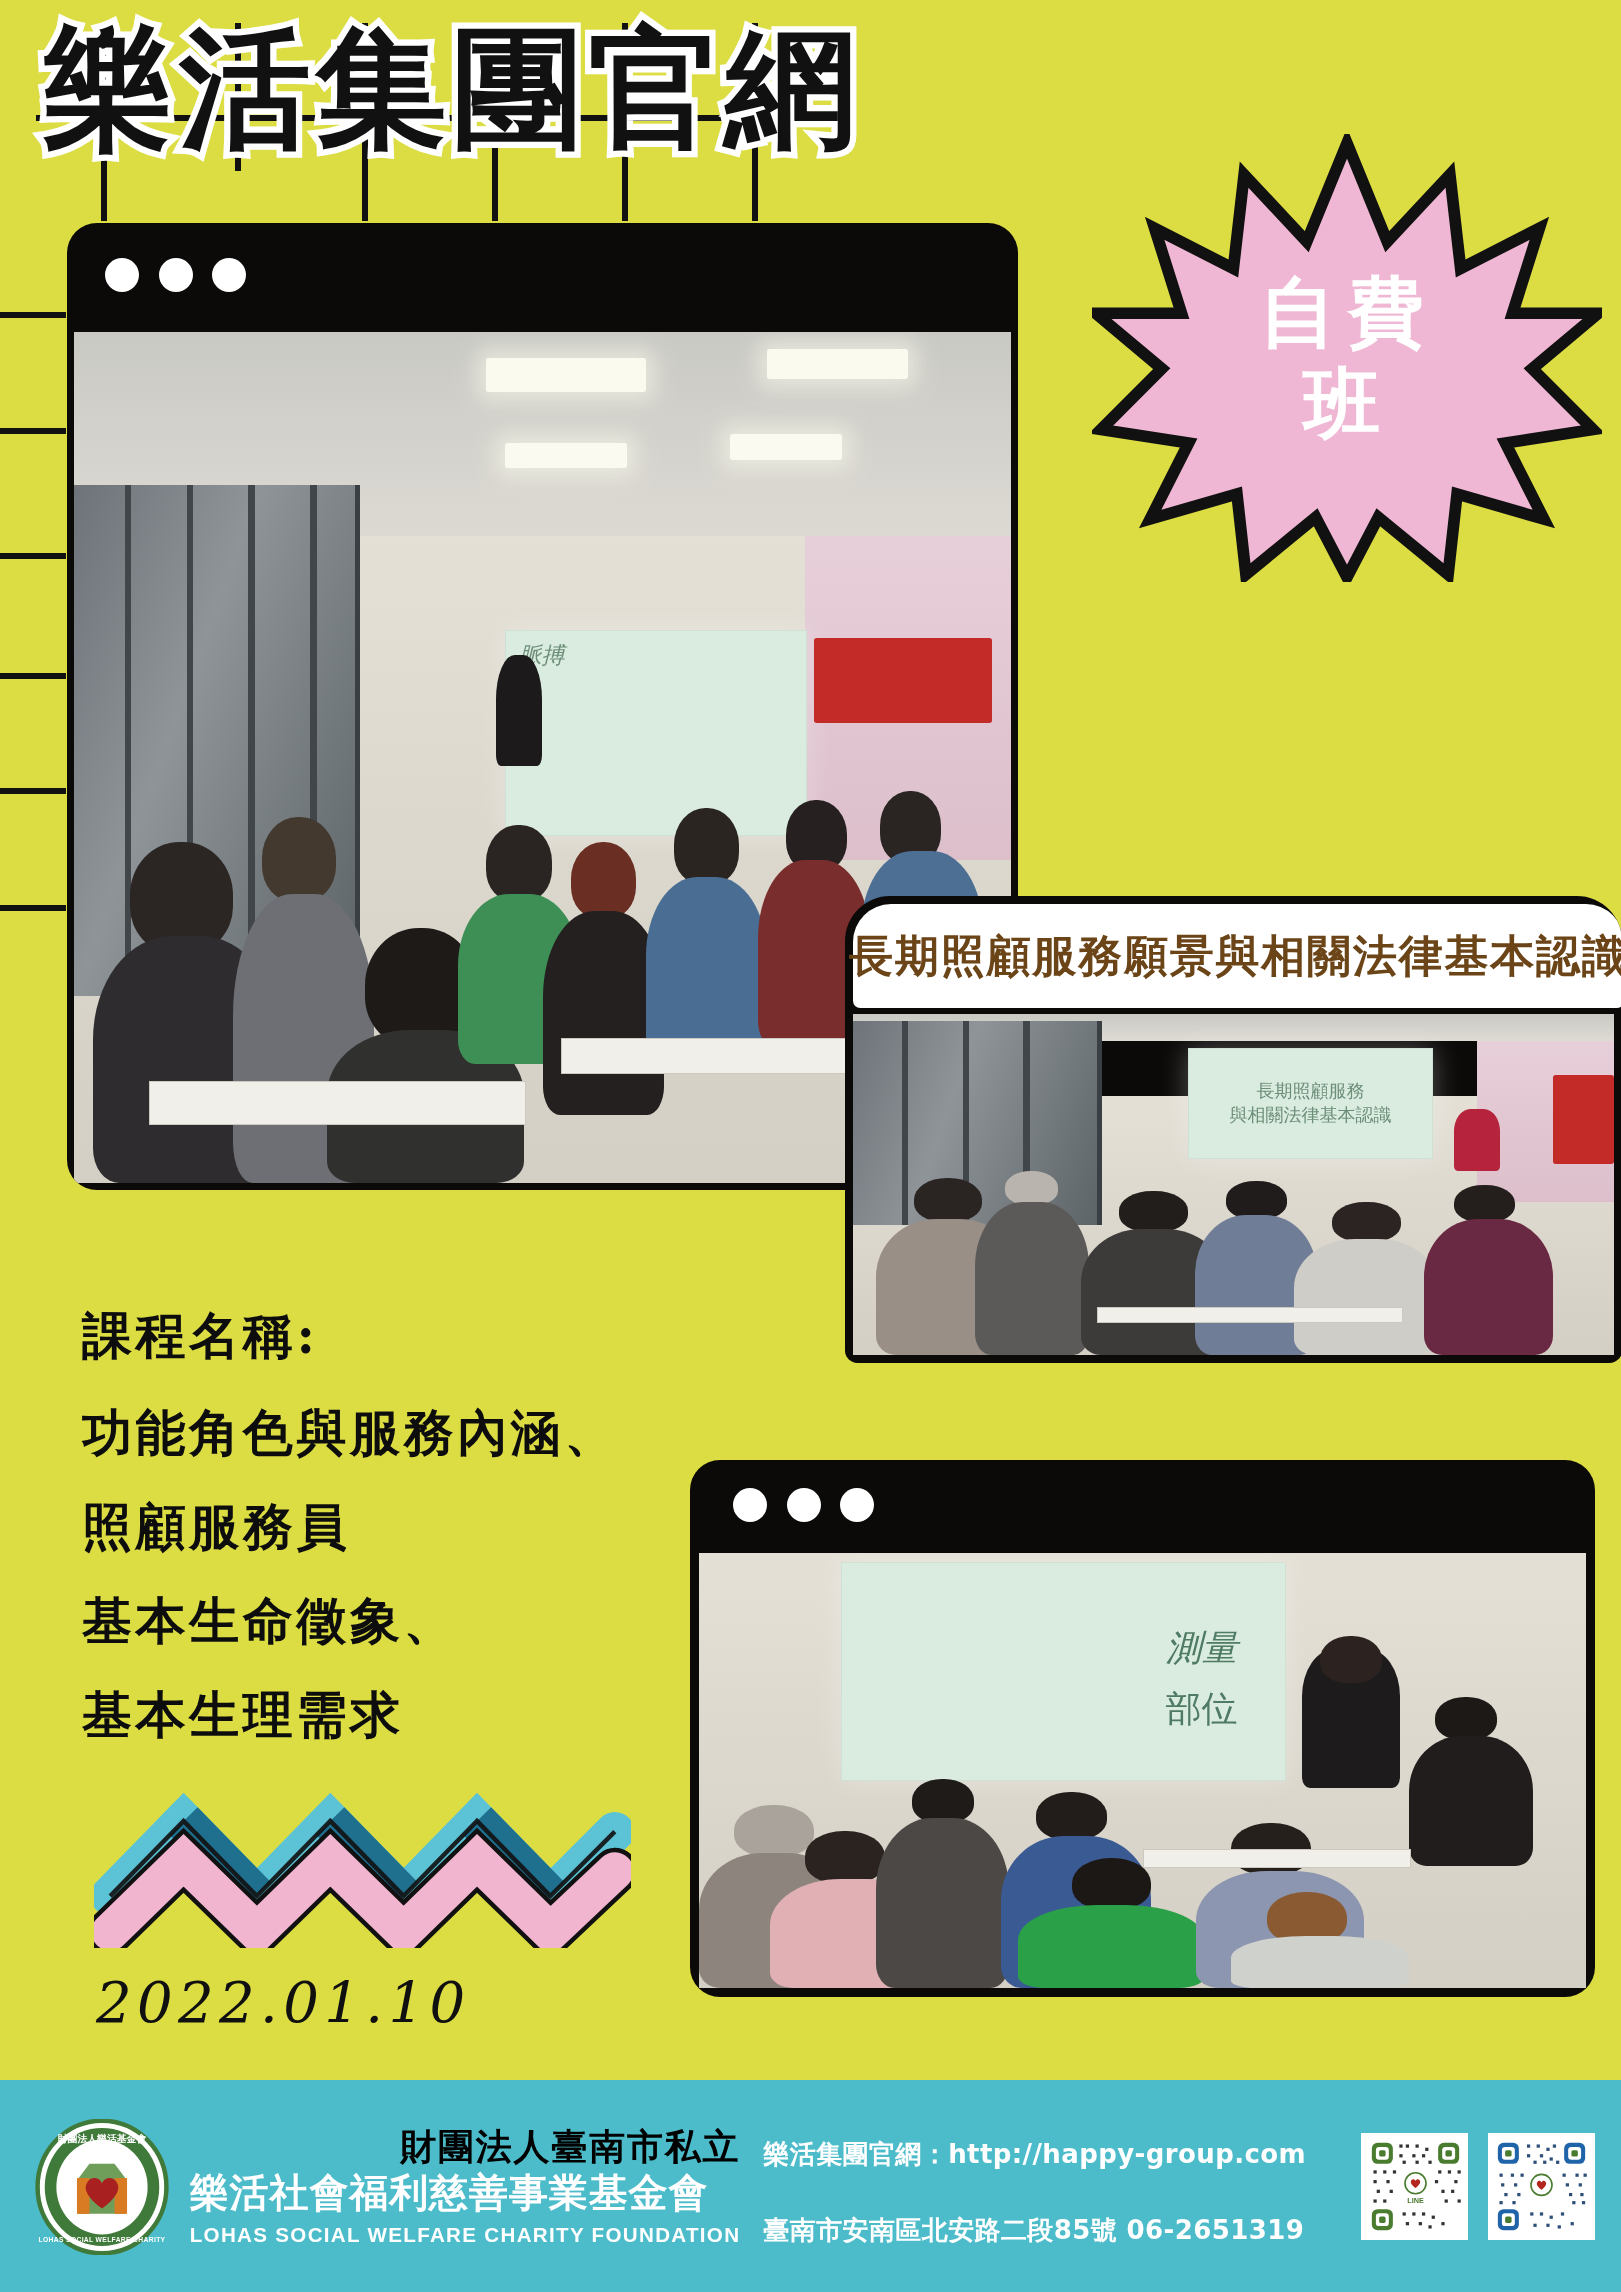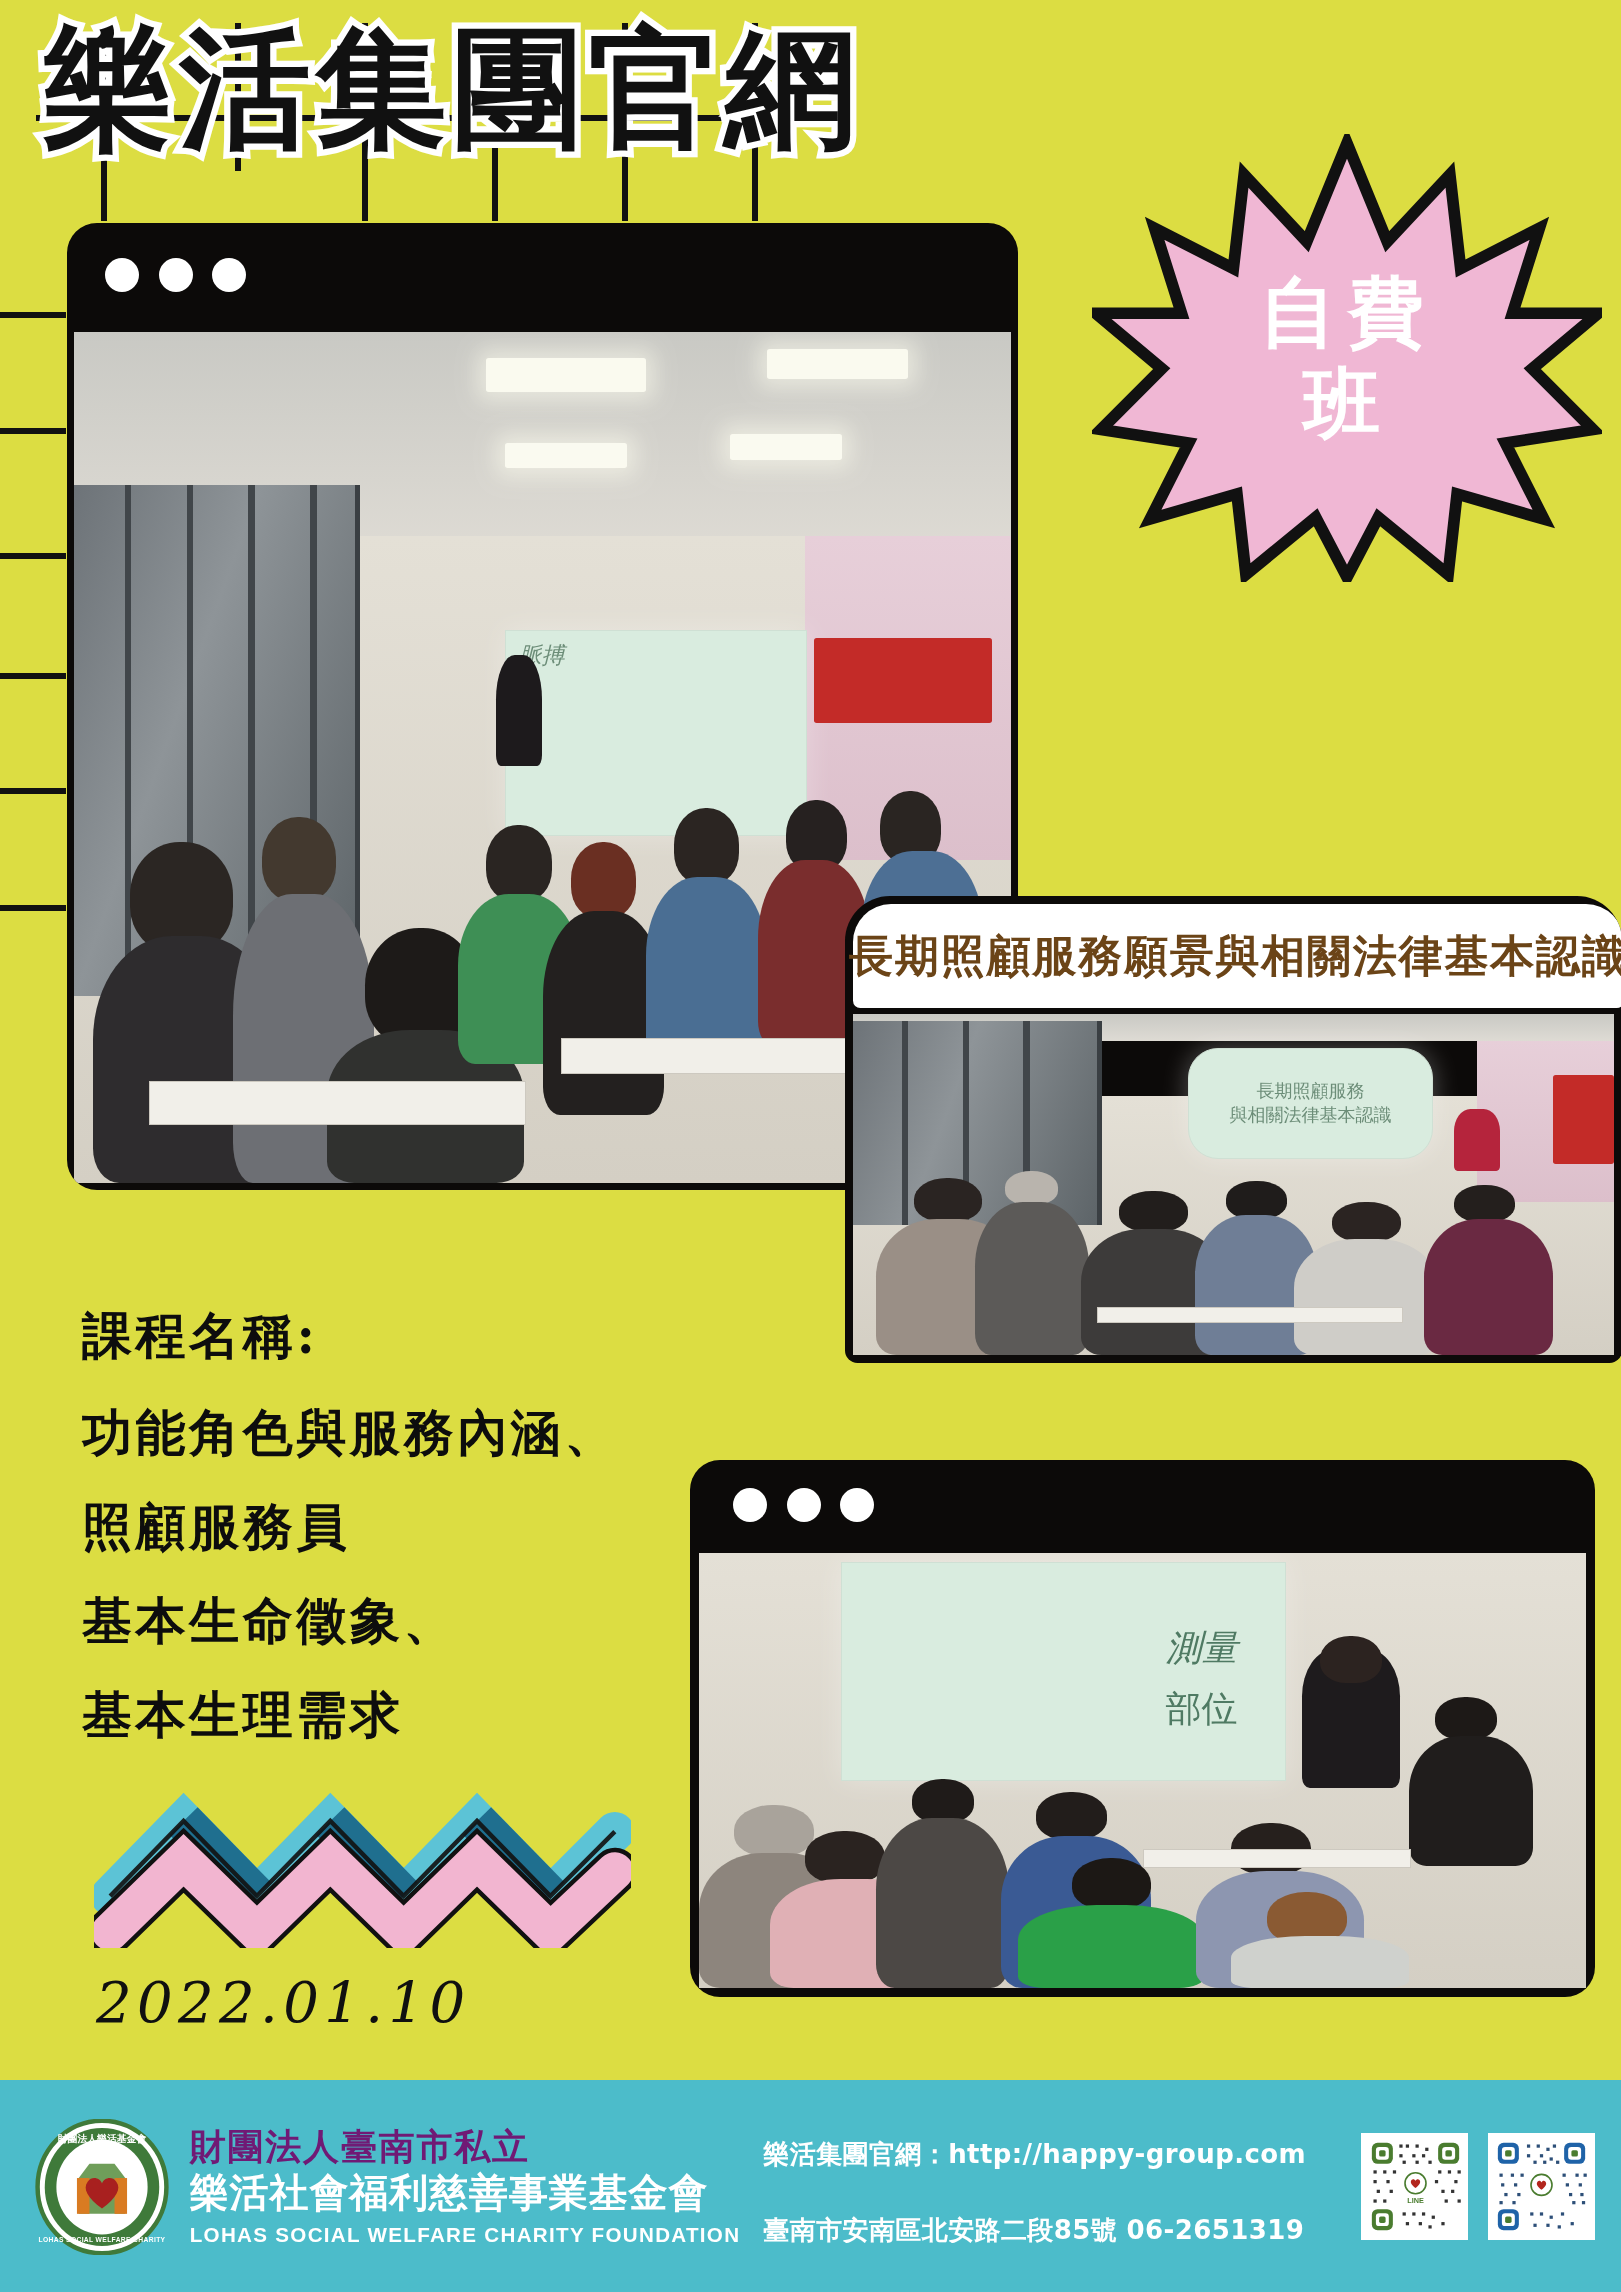--- a/index.html
+++ b/index.html
@@ -162,22 +162,23 @@
     width:136px;height:136px;
     margin-left:34px;margin-right:19.7px;
     flex:0 0 auto;
   }
   #org{
     display:flex;flex-direction:column;justify-content:center;
     margin-right:23px;
   }
   #org .l1{
     font-family:"DejaVu Sans","Liberation Sans",sans-serif;
-    font-weight:700;color:#701a75;font-size:36px;letter-spacing:1.8px;
+    font-weight:700;color:#000000;font-size:36px;letter-spacing:1.8px;
     line-height:1.15;
+    text-align:right;
   }
   #org .l2{
     font-family:"DejaVu Sans","Liberation Sans",sans-serif;
     font-weight:700;color:#ffffff;font-size:39px;letter-spacing:0.9px;
     line-height:1.15;margin-top:3.6px;
   }
   #org .l3{
     font-family:"Liberation Sans",sans-serif;
     font-weight:700;color:#ffffff;font-size:20.6px;letter-spacing:1.3px;
     margin-top:7.2px;
@@ -290,21 +291,21 @@
     <div class="photo-area" style="top:118px;left:8px;right:8px;bottom:8px;">
       <div class="scene">
         <div class="ceiling" style="height:8%;"></div>
         <div class="wall"></div>
         <div class="wallpink" style="top:8%;width:18%;bottom:45%;"></div>
         <div class="windows" style="top:2%;width:32%;bottom:38%;">
           <div class="mullion" style="left:20%;"></div>
           <div class="mullion" style="left:45%;"></div>
           <div class="mullion" style="left:70%;"></div>
         </div>
-        <div class="screen" style="left:44%;top:10%;width:32%;height:32%;border-radius:30px;">
+        <div class="screen" style="left:44%;top:10%;width:32%;height:32%;">
           <div class="stxt" style="text-align:center;padding-top:30px;font-size:18px;">長期照顧服務<br>與相關法律基本認識</div>
         </div>
         <div class="banner" style="left:92%;top:18%;width:8%;height:26%;"></div>
         <div class="head" style="left:8%;top:48%;width:9%;height:13%;background:#2a2422;"></div>
         <div class="body" style="left:3%;top:60%;width:19%;height:40%;background:#9a8f86;"></div>
         <div class="head" style="left:20%;top:46%;width:7%;height:10%;background:#b9b4ad;"></div>
         <div class="body" style="left:16%;top:55%;width:15%;height:45%;background:#5c5a58;"></div>
         <div class="head" style="left:35%;top:52%;width:9%;height:12%;background:#221e1c;"></div>
         <div class="body" style="left:30%;top:63%;width:19%;height:37%;background:#3d3b3a;"></div>
         <div class="head" style="left:49%;top:49%;width:8%;height:11%;background:#1f1c1b;"></div>

